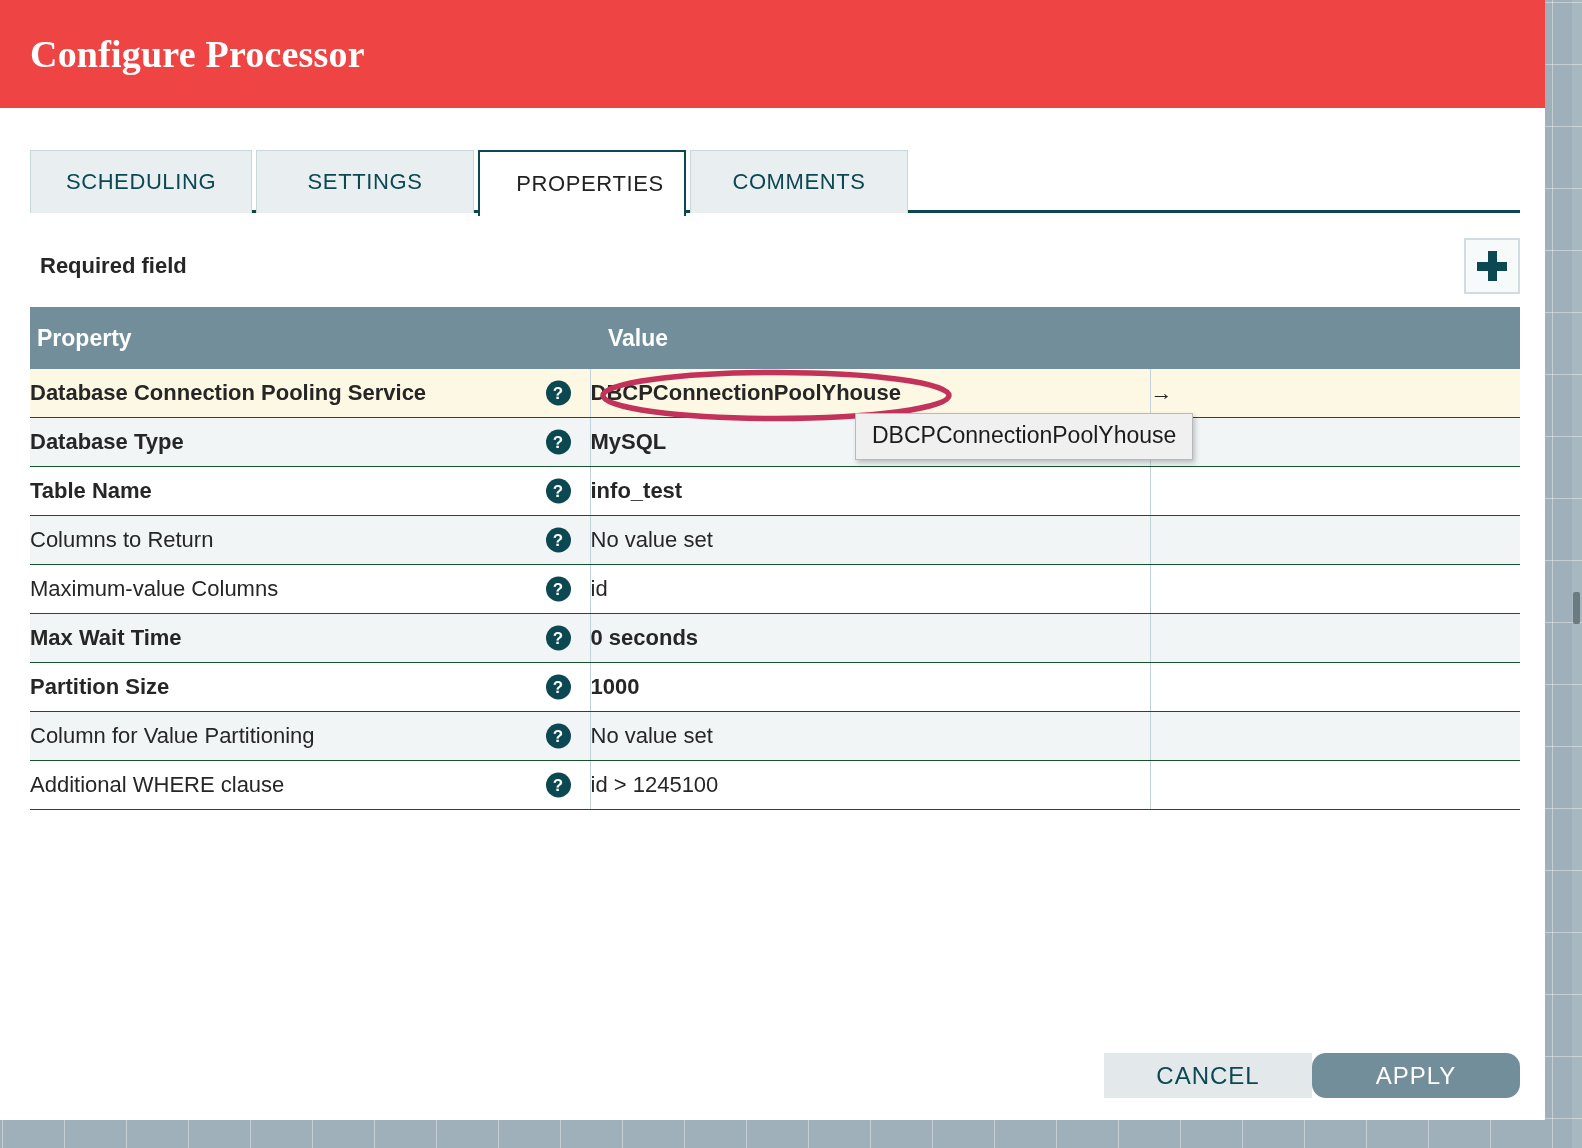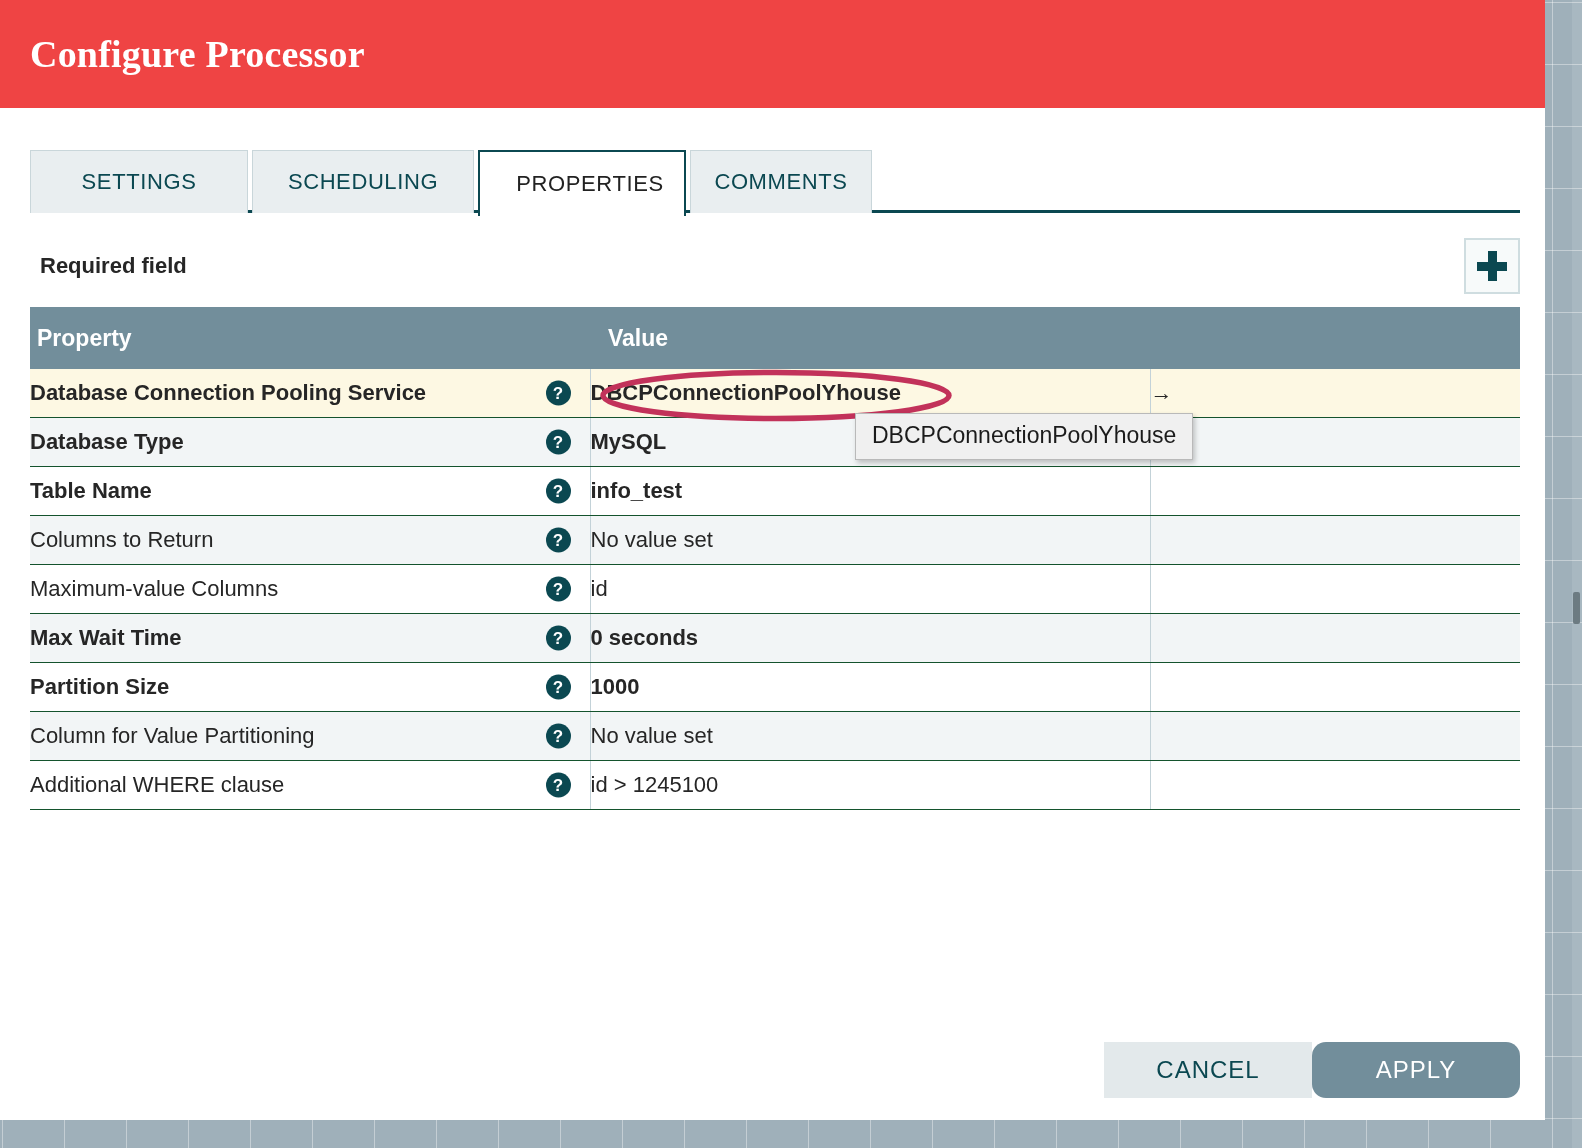--- a/index.html
+++ b/index.html
@@ -93,21 +93,21 @@
     border: 2px solid #0b4851;
     border-bottom: none;
     color: #222222;
     z-index: 3;
     height: 66px;
     margin-bottom: -3px;
   }
   #tab-settings   { width: 218px; }
   #tab-scheduling { width: 222px; }
   #tab-properties { width: 208px; padding-left: 16px; }
-  #tab-comments   { width: 182px; text-align: center; }
+  #tab-comments   { width: 218px; text-align: center; }
 
   
   #subhead {
     margin-top: 22px;
     padding: 0 25px 0 40px;
     display: flex;
     align-items: center;
     justify-content: space-between;
     height: 62px;
   }
@@ -244,21 +244,21 @@
   }
 
   
   #footer {
     position: absolute;
     right: 25px;
     bottom: 22px;
     display: flex;
   }
   .footer-btn {
-    height: 56px;
+    height: 45px;
     min-width: 208px;
     display: flex;
     align-items: center;
     justify-content: center;
     font-size: 24px;
     letter-spacing: 1px;
     cursor: pointer;
     border: none;
     font-family: "Liberation Sans", sans-serif;
     margin-top: 21px;
@@ -290,24 +290,24 @@
 
 <div id="canvas-bg"></div>
 
 <div id="dialog">
 
   <div id="dialog-header">
     <div id="dialog-title">Configure Processor</div>
   </div>
 
   <div id="tab-bar">
-    <div class="tab" id="tab-settings">
+    <div class="tab" id="tab-scheduling">
+      <span>SCHEDULING</span>
+    </div><div class="tab" id="tab-settings">
       <span>SETTINGS</span>
-    </div><div class="tab" id="tab-scheduling">
-      <span>SCHEDULING</span>
     </div><div class="tab active" id="tab-properties">
       <span>PROPERTIES</span>
     </div><div class="tab" id="tab-comments">
       <span>COMMENTS</span>
     </div>
     <div id="tab-underline"></div>
   </div>
 
   <div id="subhead">
     <div id="required-field-label">Required field</div>

